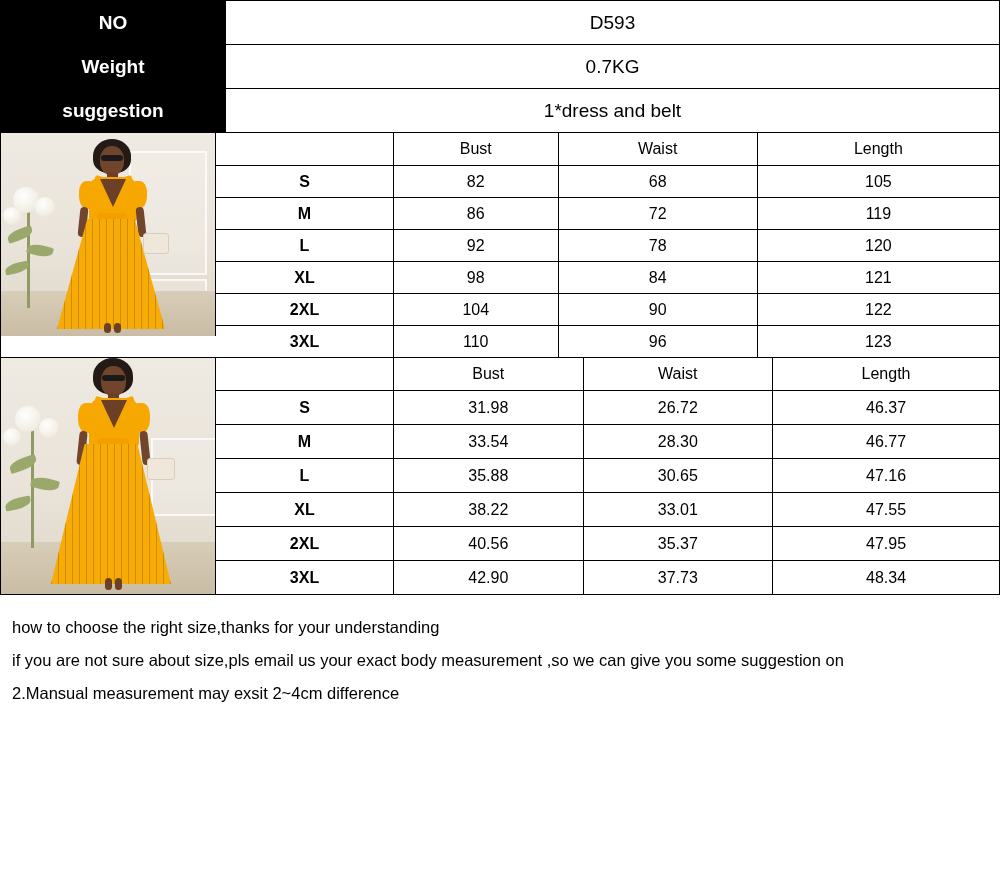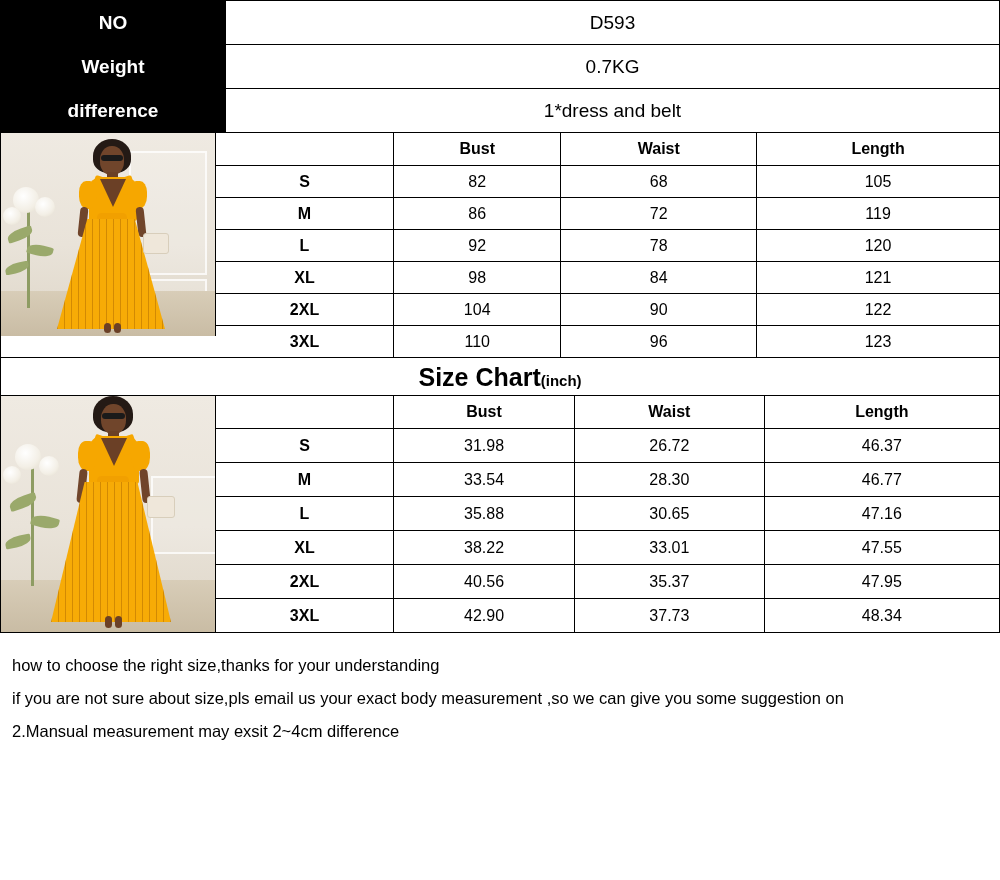--- a/index.html
+++ b/index.html
@@ -93,21 +93,21 @@
     text-align: center;
     vertical-align: middle;
     font-size: 16px;
   }
   .size-table tr:first-child th { border-top: none; }
   .size-table tr:last-child td { border-bottom: none; }
   .size-table th:first-child, .size-table td:first-child { border-left: none; }
   .size-table th:last-child, .size-table td:last-child { border-right: none; }
   .size-table th {
     height: 30px;
-    font-weight: bold;
+    font-weight: normal;
   }
   .size-table td {
     height: 29px;
   }
   .size-table td.sz {
     font-weight: bold;
     width: 175px;
   }
   .size-table .hdr-blank { width: 175px; }
 
@@ -220,21 +220,21 @@
     <tbody>
       <tr>
         <td class="label">NO</td>
         <td class="value">D593</td>
       </tr>
       <tr>
         <td class="label">Weight</td>
         <td class="value">0.7KG</td>
       </tr>
       <tr>
-        <td class="label">difference</td>
+        <td class="label">suggestion</td>
         <td class="value">1*dress and belt</td>
       </tr>
     </tbody>
   </table>
 
 
   <div class="chart-section">
     <div class="photo-cell" style="height:203px;">
       <div class="scene">
         <div class="wall"></div>
@@ -323,23 +323,20 @@
         <tr>
           <td class="sz">3XL</td>
           <td>110</td>
           <td>96</td>
           <td>123</td>
         </tr>
       </tbody>
     </table>
   </div>
 
-  <div class="chart-title">
-    <span>Size Chart</span><span class="unit">(inch)</span>
-  </div>
 
   <div class="chart-section">
     <div class="photo-cell" style="height:236px;">
       <div class="scene">
         <div class="wall"></div>
         <div class="wall-panel" style="left:150px; top:80px; width:62px; height:74px;"></div>
         <div class="floor"></div>
 
         <div class="plant-stem" style="left:30px; top:70px; width:3px; height:120px;"></div>
         <div class="leaf" style="left:8px; top:100px; width:28px; height:12px; transform:rotate(-18deg);"></div>

